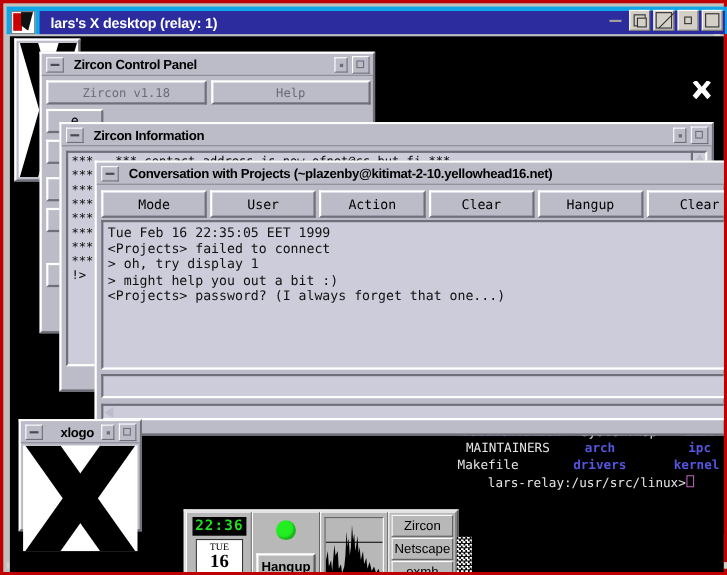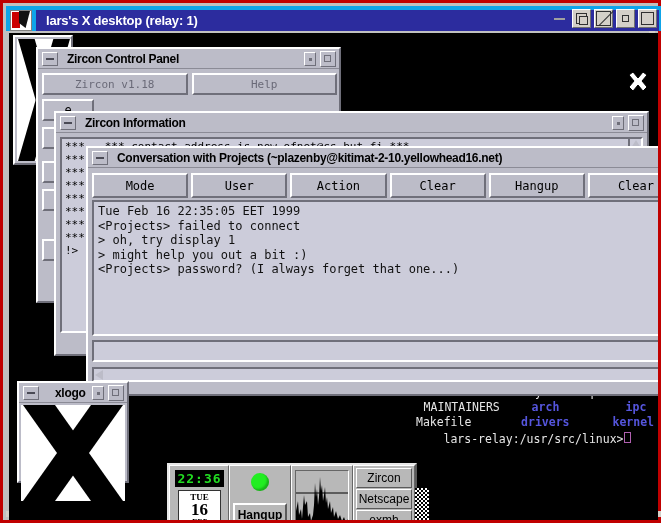--- a/index.html
+++ b/index.html
@@ -472,21 +472,21 @@
     position: absolute;
     left: 8px; top: 24px;
     width: 43px; height: 38px;
     background: #ffffff;
     border: 1px solid #333;
     box-sizing: border-box;
     text-align: center;
     color: #000;
     font-family: "Liberation Serif", serif;
   }
-  #cal .cal-dow { font-size: 9px; font-weight: bold; line-height: 10px; margin-top: 1px; }
+  #cal .cal-dow { font-size: 9px; font-weight: normal; line-height: 10px; margin-top: 1px; }
   #cal .cal-day { font-size: 17px; font-weight: bold; line-height: 16px; }
   #cal .cal-mon { font-size: 8px; font-style: italic; font-weight: bold; line-height: 9px; }
   #hangup-cell { width: 62px; }
   #led {
     position: absolute;
     left: 50%; top: 7px; margin-left: -9px;
     width: 18px; height: 18px;
     border-radius: 50%;
     background: #22ee22;
     box-shadow: inset -2px -2px 2px rgba(0,0,0,.25);

